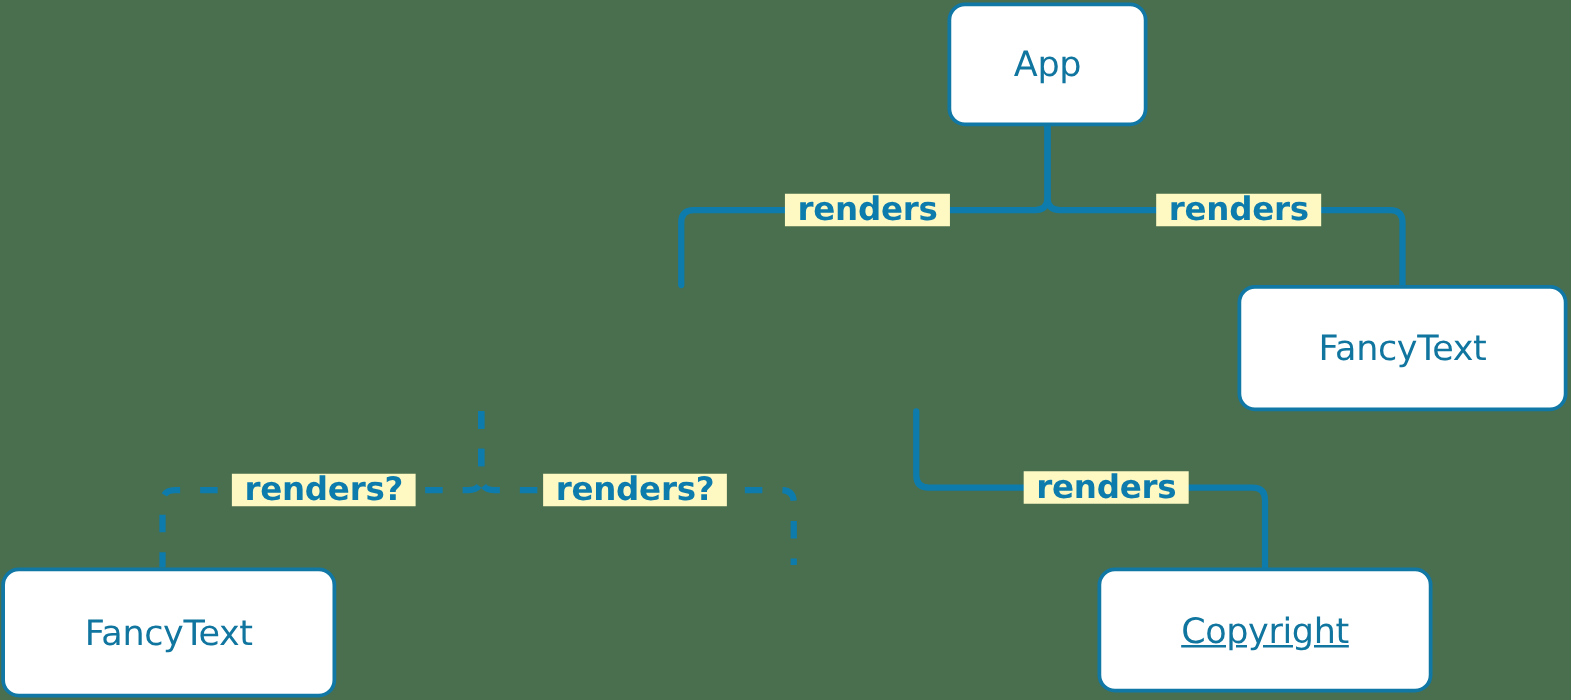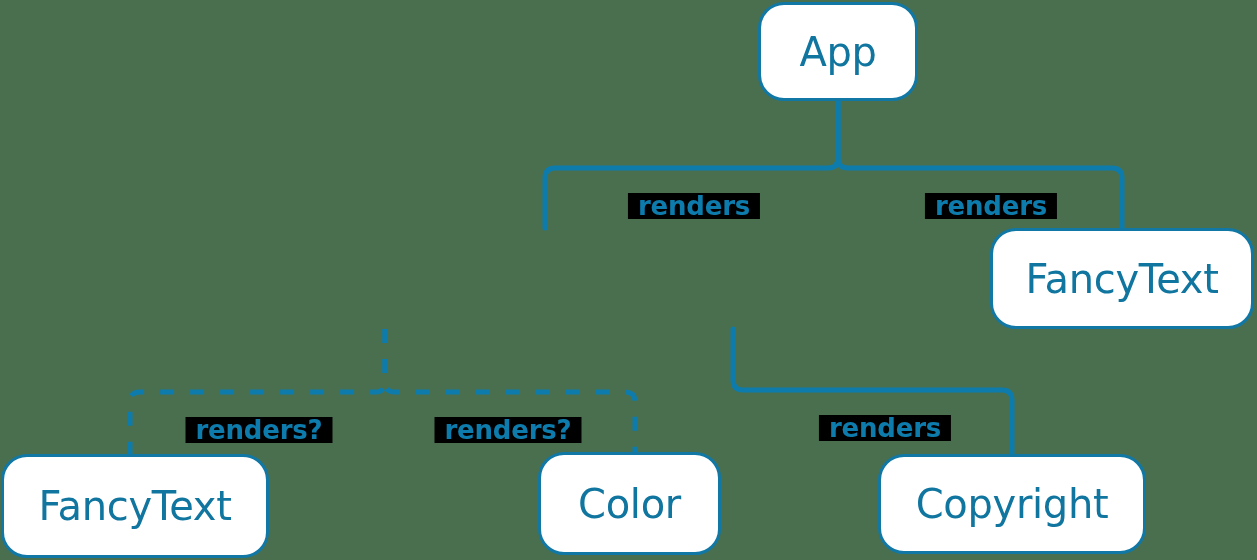--- a/index.html
+++ b/index.html
@@ -20,44 +20,43 @@
     left: 0;
     top: 0;
     width: 1257px;
     height: 560px;
   }
   .node {
     position: absolute;
     box-sizing: border-box;
     background: #ffffff;
     border: 3px solid #1178a5;
-    border-radius: 26px;
+    border-radius: 14px;
     display: flex;
     align-items: center;
     justify-content: center;
     color: #10759f;
-    font-size: 40px;
+    font-size: 28px;
     font-weight: 400;
     letter-spacing: -0.3px;
     white-space: nowrap;
     z-index: 2;
   }
   .edge-label {
     position: absolute;
     color: #0d7cad;
     font-size: 26px;
     font-weight: 600;
     letter-spacing: -0.2px;
     white-space: nowrap;
     transform: translate(-50%, -50%);
     z-index: 3;
-    background: #000000;
+    background: #fef9c3;
     padding: 0 10px;
     line-height: 1;
-    margin-top: 38px;
   }
 </style>
 </head>
 <body>
 
 <div id="canvas">
 
   <svg id="wires" viewBox="0 0 1257 560" xmlns="http://www.w3.org/2000/svg">
 
     <path d="M 838 101 L 838 158 Q 838 168 828 168 L 555 168 Q 545 168 545 178 L 545 228" fill="none" stroke="#0d7cad" stroke-width="5" stroke-linecap="round"></path>
@@ -81,17 +80,16 @@
 
   <div class="edge-label" style="left:885px; top:390px;">renders</div>
 
   <div class="node" style="left:758px; top:2px; width:160px; height:99px;">App</div>
 
 
   <div class="node" style="left:990px; top:228px; width:264px; height:101px;">FancyText</div>
 
   <div class="node" style="left:1px; top:454px; width:268px; height:104px;">FancyText</div>
 
-  <div class="node" style="left:538px; top:452px; width:183px; height:103px;">Color</div>
 
-  <div class="node" style="left:878px; top:454px; width:268px; height:100px;">Copyright</div>
+  <div class="node" style="left:878px; top:454px; width:268px; height:100px;text-decoration:underline;">Copyright</div>
 
 </div>
 
 </body></html>

